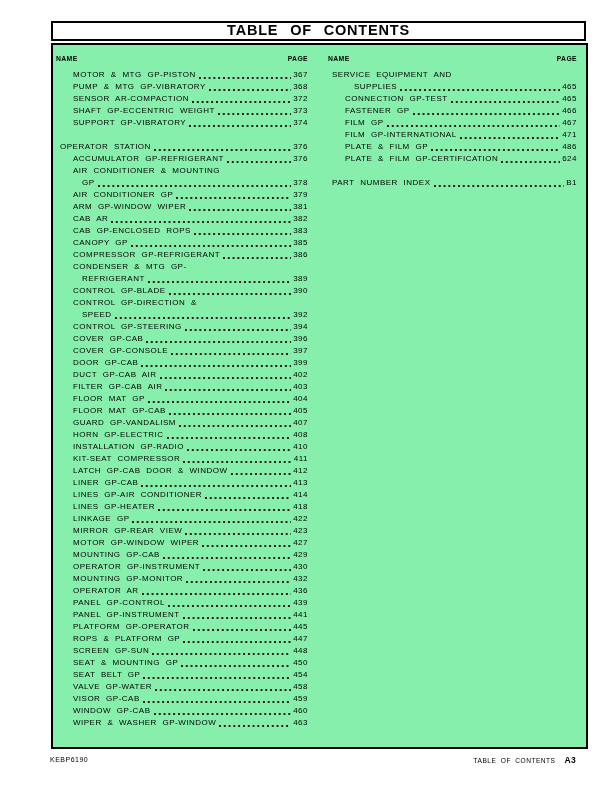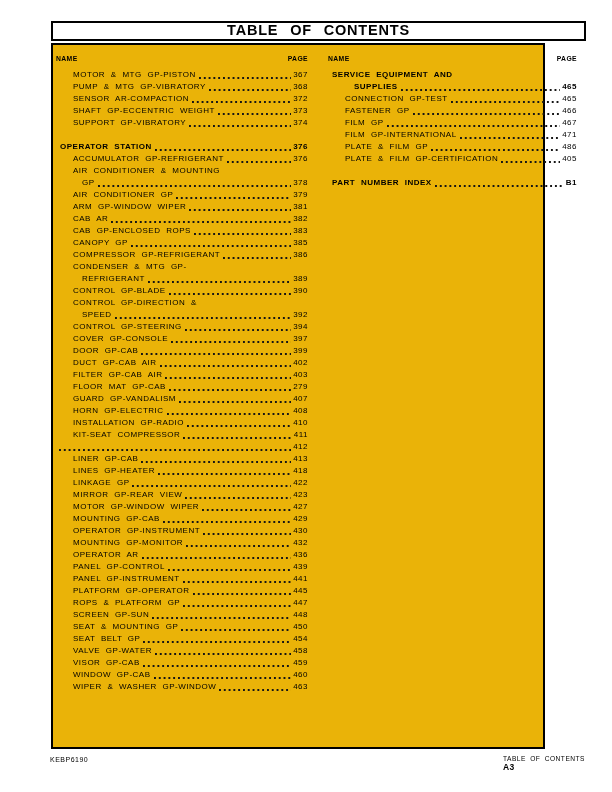--- a/index.html
+++ b/index.html
@@ -27,24 +27,24 @@
     font-size: 14.5px;
     font-weight: bold;
     letter-spacing: 0.8px;
     word-spacing: 7px;
     line-height: 1;
     padding-bottom: 1px;
   }
   .content-box {
     position: absolute;
     left: 51px; top: 43px;
-    width: 494px; height: 706px;
+    width: 537px; height: 706px;
     border: 2.5px solid #000;
     box-sizing: border-box;
-    background: #eab308;
+    background: #86efac;
   }
   .toc-col {
     position: absolute;
     top: 0;
   }
   .toc-col.left  { left: 3px;   width: 252px; }
   .toc-col.right { left: 275px; width: 249px; }
   .col-header {
     margin-top: 10px;
     height: 8px;
@@ -62,21 +62,21 @@
     line-height: 12px;
     display: flex;
     align-items: baseline;
     font-size: 8px;
     letter-spacing: 0.5px;
     word-spacing: 3px;
     white-space: nowrap;
     overflow: hidden;
   }
   .row.spacer { height: 12px; }
-  .row.bold { font-weight: bold; }
+  .row.bold { font-weight: normal; }
   .row.lvl0 .row-label { padding-left: 4px; }
   .row.lvl1 .row-label { padding-left: 17px; }
   .row.lvl2 .row-label { padding-left: 26px; text-align: center; }
   .row-label { flex: 0 0 auto; }
   .leader {
     flex: 1 1 auto;
     align-self: flex-end;
     height: 2px;
     margin: 0 2px 2px 3px;
     background-image: radial-gradient(circle at 1px 1px, #151515 0.75px, rgba(0,0,0,0) 1.05px);
@@ -89,21 +89,20 @@
     position: absolute;
     left: 50px; top: 756px;
     font-size: 7px;
     letter-spacing: 0.5px;
   }
   .footer-right {
     position: absolute;
     right: 36px; top: 755px;
     display: flex;
     align-items: baseline;
-    flex-direction: column;
   }
   .footer-label {
     font-size: 6.6px;
     letter-spacing: 0.5px;
     word-spacing: 2px;
   }
   .footer-page {
     font-size: 8.5px;
     font-weight: bold;
     margin-left: 9px;
@@ -219,43 +218,53 @@
           <span class="row-label">SPEED</span>
           <span class="leader"></span>
           <span class="row-page">392</span>
         </div>
         <div class="row lvl1">
           <span class="row-label">CONTROL GP-STEERING</span>
           <span class="leader"></span>
           <span class="row-page">394</span>
         </div>
         <div class="row lvl1">
+          <span class="row-label">COVER GP-CAB</span>
+          <span class="leader"></span>
+          <span class="row-page">396</span>
+        </div>
+        <div class="row lvl1">
           <span class="row-label">COVER GP-CONSOLE</span>
           <span class="leader"></span>
           <span class="row-page">397</span>
         </div>
         <div class="row lvl1">
           <span class="row-label">DOOR GP-CAB</span>
           <span class="leader"></span>
           <span class="row-page">399</span>
         </div>
         <div class="row lvl1">
           <span class="row-label">DUCT GP-CAB AIR</span>
           <span class="leader"></span>
           <span class="row-page">402</span>
         </div>
         <div class="row lvl1">
           <span class="row-label">FILTER GP-CAB AIR</span>
           <span class="leader"></span>
           <span class="row-page">403</span>
         </div>
         <div class="row lvl1">
+          <span class="row-label">FLOOR MAT GP</span>
+          <span class="leader"></span>
+          <span class="row-page">404</span>
+        </div>
+        <div class="row lvl1">
           <span class="row-label">FLOOR MAT GP-CAB</span>
           <span class="leader"></span>
-          <span class="row-page">279</span>
+          <span class="row-page">405</span>
         </div>
         <div class="row lvl1">
           <span class="row-label">GUARD GP-VANDALISM</span>
           <span class="leader"></span>
           <span class="row-page">407</span>
         </div>
         <div class="row lvl1">
           <span class="row-label">HORN GP-ELECTRIC</span>
           <span class="leader"></span>
           <span class="row-page">408</span>
@@ -264,27 +273,33 @@
           <span class="row-label">INSTALLATION GP-RADIO</span>
           <span class="leader"></span>
           <span class="row-page">410</span>
         </div>
         <div class="row lvl1">
           <span class="row-label">KIT-SEAT COMPRESSOR</span>
           <span class="leader"></span>
           <span class="row-page">411</span>
         </div>
         <div class="row lvl1">
+          <span class="row-label">LATCH GP-CAB DOOR &amp; WINDOW</span>
           <span class="leader"></span>
           <span class="row-page">412</span>
         </div>
         <div class="row lvl1">
           <span class="row-label">LINER GP-CAB</span>
           <span class="leader"></span>
           <span class="row-page">413</span>
+        </div>
+        <div class="row lvl1">
+          <span class="row-label">LINES GP-AIR CONDITIONER</span>
+          <span class="leader"></span>
+          <span class="row-page">414</span>
         </div>
         <div class="row lvl1">
           <span class="row-label">LINES GP-HEATER</span>
           <span class="leader"></span>
           <span class="row-page">418</span>
         </div>
         <div class="row lvl1">
           <span class="row-label">LINKAGE GP</span>
           <span class="leader"></span>
           <span class="row-page">422</span>
@@ -412,21 +427,21 @@
           <span class="row-page">471</span>
         </div>
         <div class="row lvl1">
           <span class="row-label">PLATE &amp; FILM GP</span>
           <span class="leader"></span>
           <span class="row-page">486</span>
         </div>
         <div class="row lvl1">
           <span class="row-label">PLATE &amp; FILM GP-CERTIFICATION</span>
           <span class="leader"></span>
-          <span class="row-page">405</span>
+          <span class="row-page">624</span>
         </div>
         <div class="row spacer"></div>
         <div class="row lvl0 bold">
           <span class="row-label">PART NUMBER INDEX</span>
           <span class="leader"></span>
           <span class="row-page">B1</span>
         </div>
       </div>
   </div>
 

